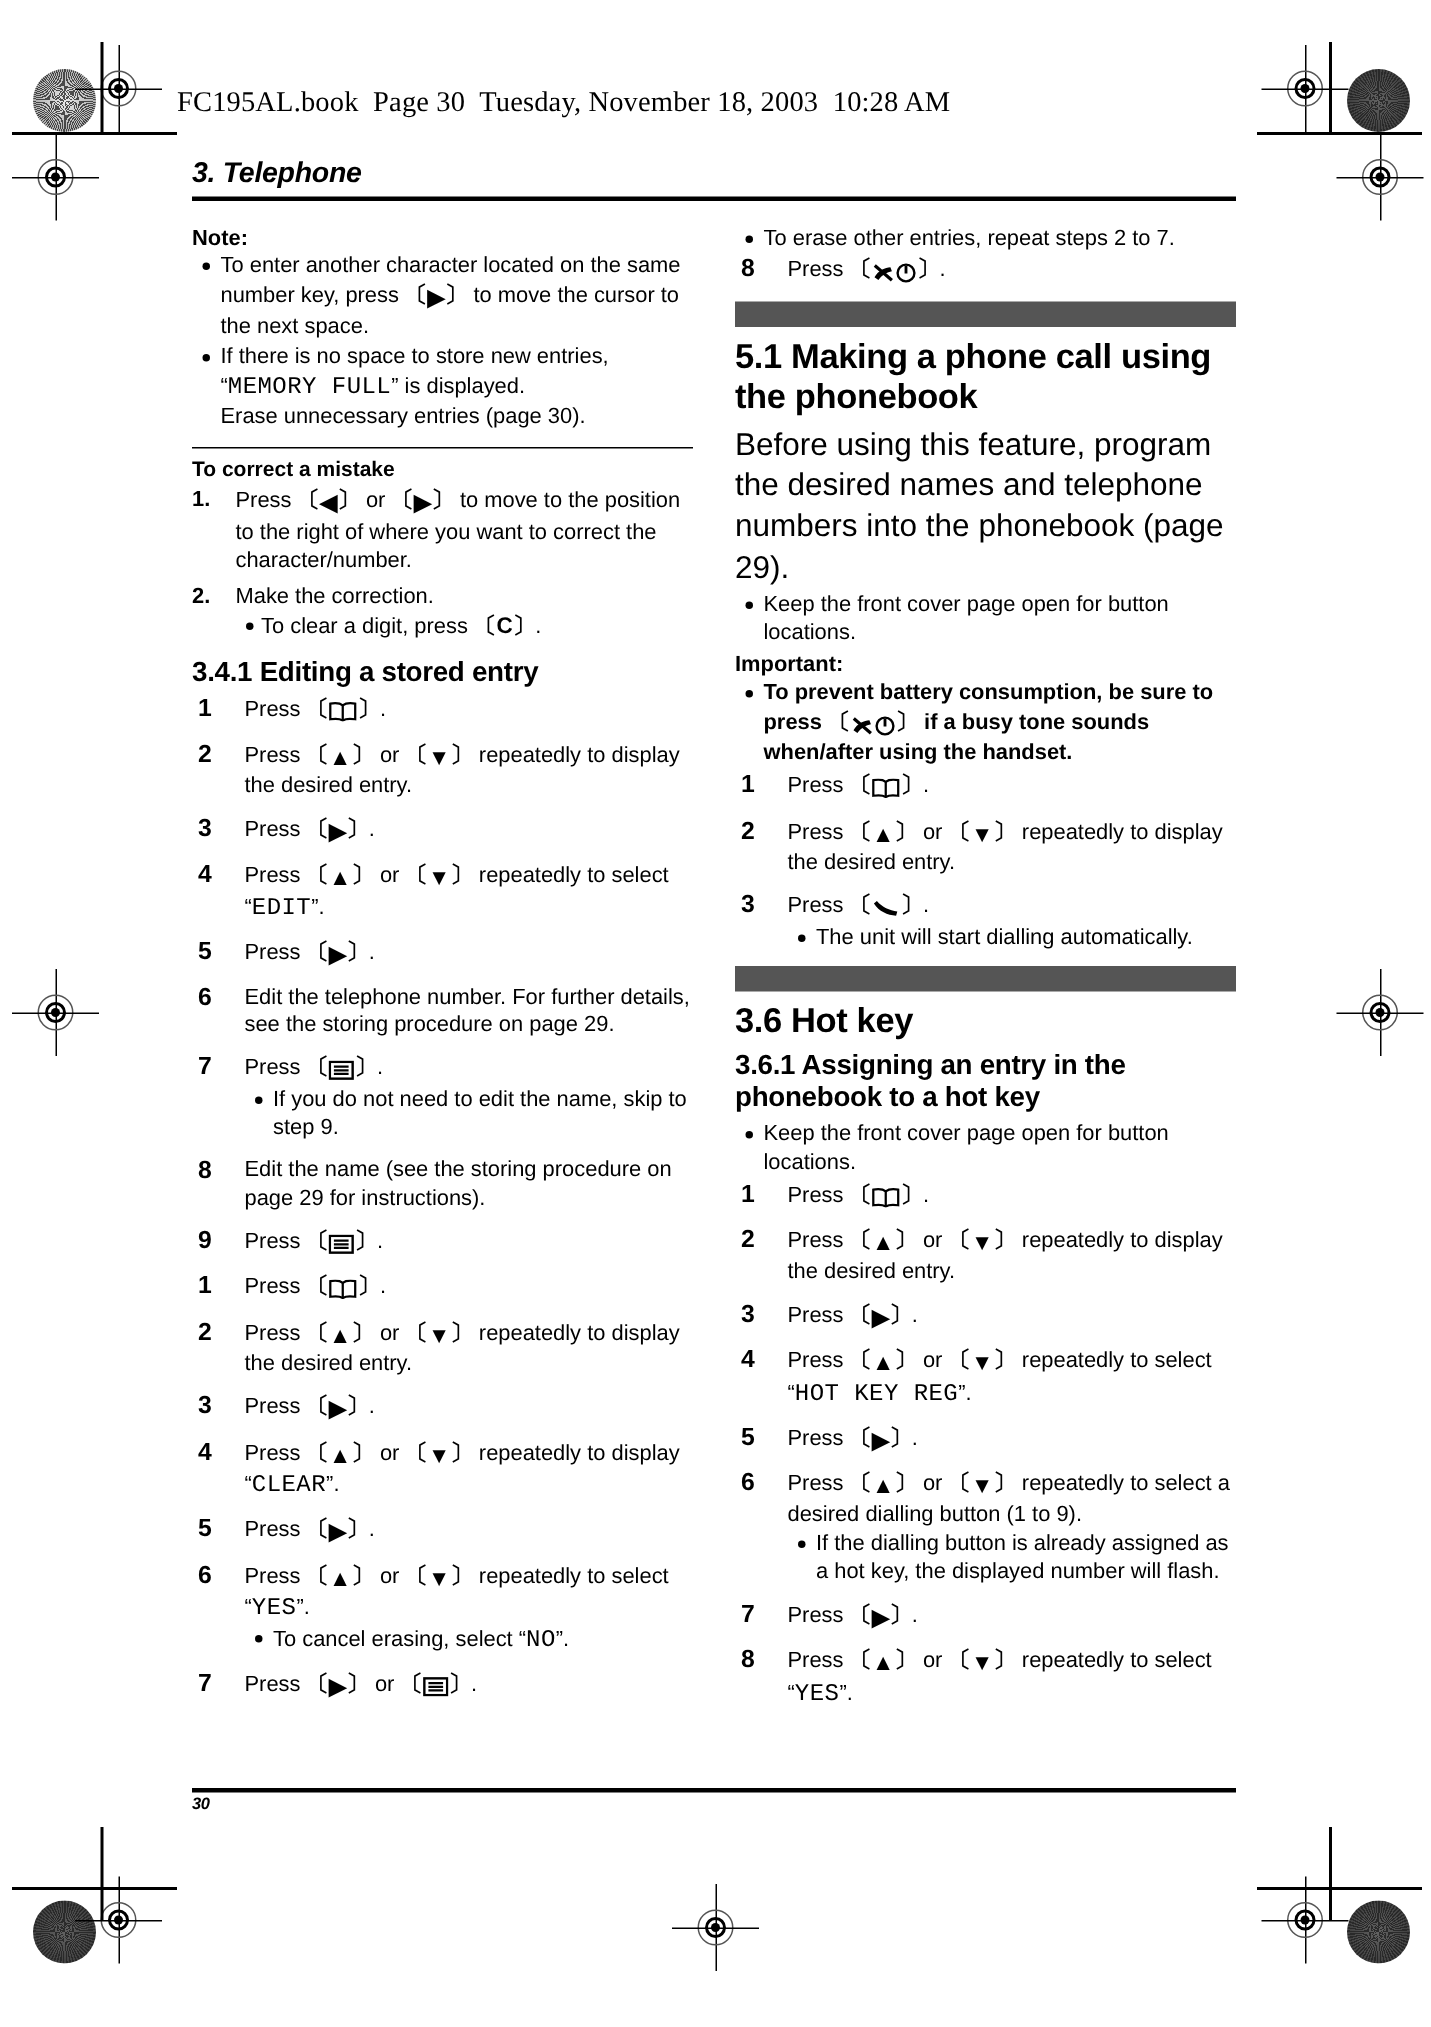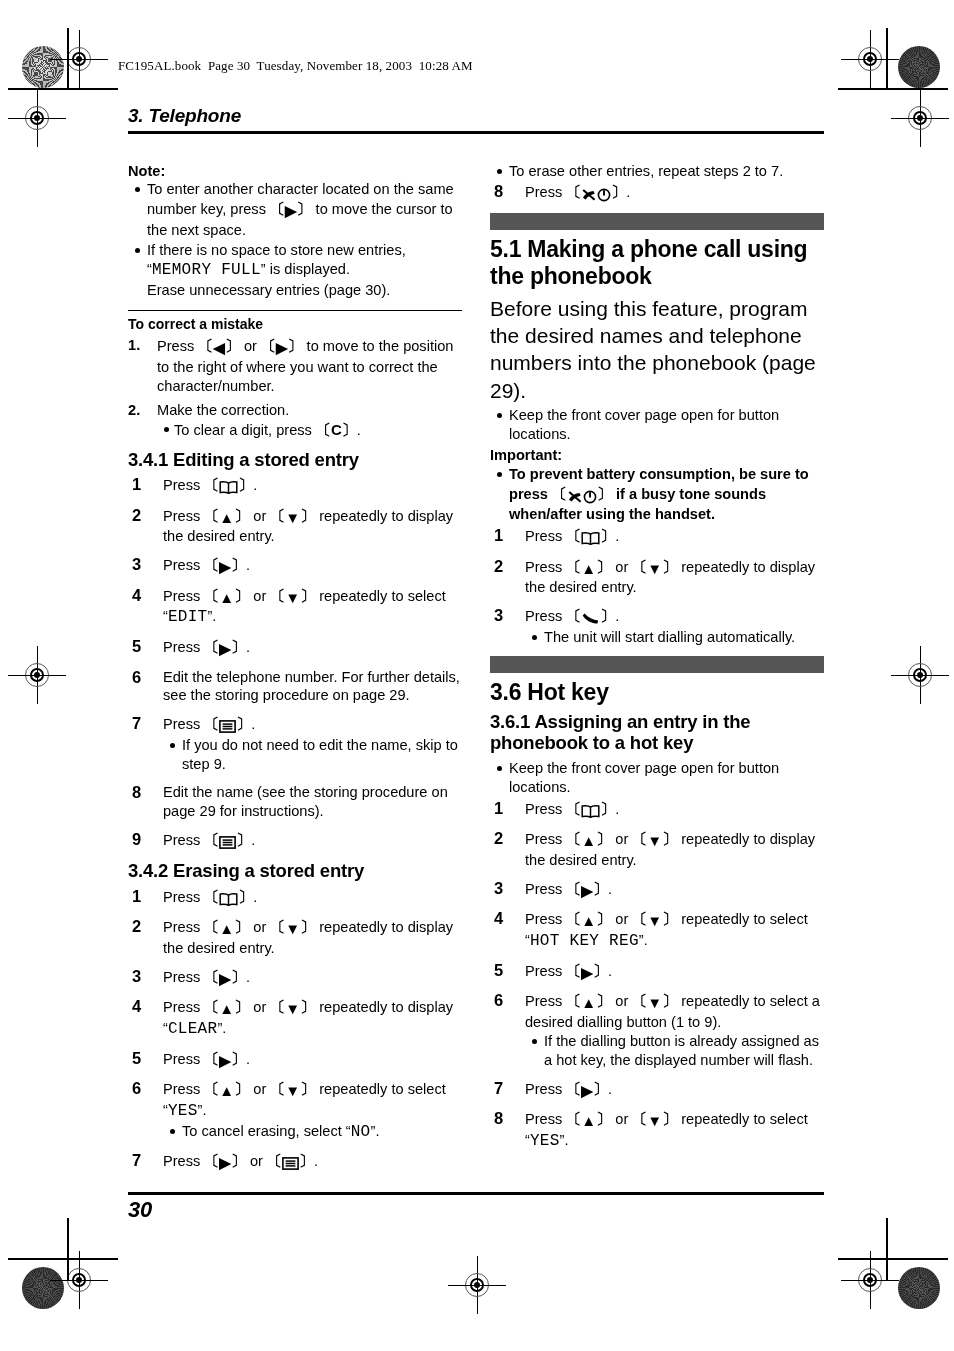--- a/index.html
+++ b/index.html
@@ -53,21 +53,21 @@
     background-blend-mode: multiply;
   }
 
   .cropline { position: absolute; background: #000; }
 
   
   .file-header {
     position: absolute;
     left: 118px; top: 58px;
     font-family: "Liberation Serif", serif;
-    font-size: 13px;
+    font-size: 19px;
     letter-spacing: .1px;
     white-space: pre;
   }
 
   
   .page {
     position: absolute;
     left: 128px; top: 105px;
     width: 696px;
   }
@@ -77,21 +77,21 @@
     font-weight: bold;
     font-style: italic;
     letter-spacing: -0.2px;
     margin: 0 0 4px 0;
   }
   .rule-thick { height: 2.5px; background: #000; width: 100%; }
 
   .columns {
     display: flex;
     gap: 28px;
-    margin-top: 28px;
+    margin-top: 16px;
   }
   .col { width: 334px; }
 
   
   .body-text {
     font-size: 21px;
     line-height: 1.30;
     margin: 0 0 2px 0;
   }
   .lead-in { font-weight: bold; font-size: 14.6px; line-height: 1.30; margin: 0; }
@@ -185,21 +185,21 @@
   .ico { display: inline-block; vertical-align: -2px; }
 
   
   .footer {
     position: absolute;
     left: 128px; top: 1192px;
     width: 696px;
   }
   .footer .rule { height: 2.5px; background: #000; width: 100%; }
   .page-num {
-    font-size: 22px; font-style: italic; font-weight: bold;
+    font-size: 11px; font-style: italic; font-weight: bold;
     margin-top: 2px;
     letter-spacing: -.3px;
   }
 </style>
 </head>
 <body>
 
 <div class="halftone light" style="left:22px; top:46px;"></div>
 <div class="regmark" style="left:64px; top:44px;">
   <div class="ring"></div>
@@ -338,21 +338,20 @@
         <li>
           <span>Press </span><span class="key">〔<span class="ico"><svg width="17" height="13" viewBox="0 0 17 13" style="vertical-align:-2px">
                   <rect x="0.9" y="0.9" width="15.2" height="11.2" fill="none" stroke="#000" stroke-width="1.6"></rect>
                   <line x1="3.6" y1="4.1" x2="13.4" y2="4.1" stroke="#000" stroke-width="1.5"></line>
                   <line x1="3.6" y1="6.5" x2="13.4" y2="6.5" stroke="#000" stroke-width="1.5"></line>
                   <line x1="3.6" y1="8.9" x2="13.4" y2="8.9" stroke="#000" stroke-width="1.5"></line>
                 </svg></span>〕</span><span>.</span>
         </li>
       </ol>
 
-      <h3 class="subsec-title">3.4.2 Erasing a stored entry</h3>
       <ol class="steps">
         <li>
           <span>Press </span><span class="key">〔<span class="ico"><svg width="19" height="13" viewBox="0 0 19 13" style="vertical-align:-2px">
                   <path d="M9.5 2.2 C7.6 0.7 4.4 0.6 1.2 1.1 L1.2 11.5 C4.4 11.0 7.6 11.1 9.5 12.3 C11.4 11.1 14.6 11.0 17.8 11.5 L17.8 1.1 C14.6 0.6 11.4 0.7 9.5 2.2 Z" fill="none" stroke="#000" stroke-width="1.5"></path>
                   <line x1="9.5" y1="2.2" x2="9.5" y2="12.3" stroke="#000" stroke-width="1.5"></line>
                 </svg></span>〕</span><span>.</span>
         </li>
         <li>
           <span>Press </span><span class="key">〔<span class="ico">▲</span>〕</span><span> or </span><span class="key">〔<span class="ico">▼</span>〕</span><span> repeatedly to display the desired entry.</span>
         </li>

